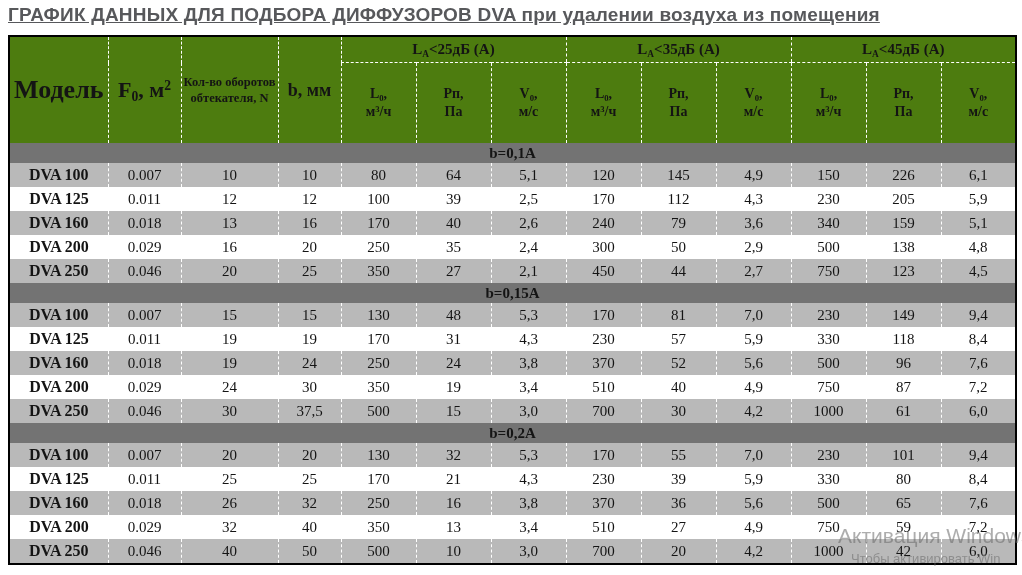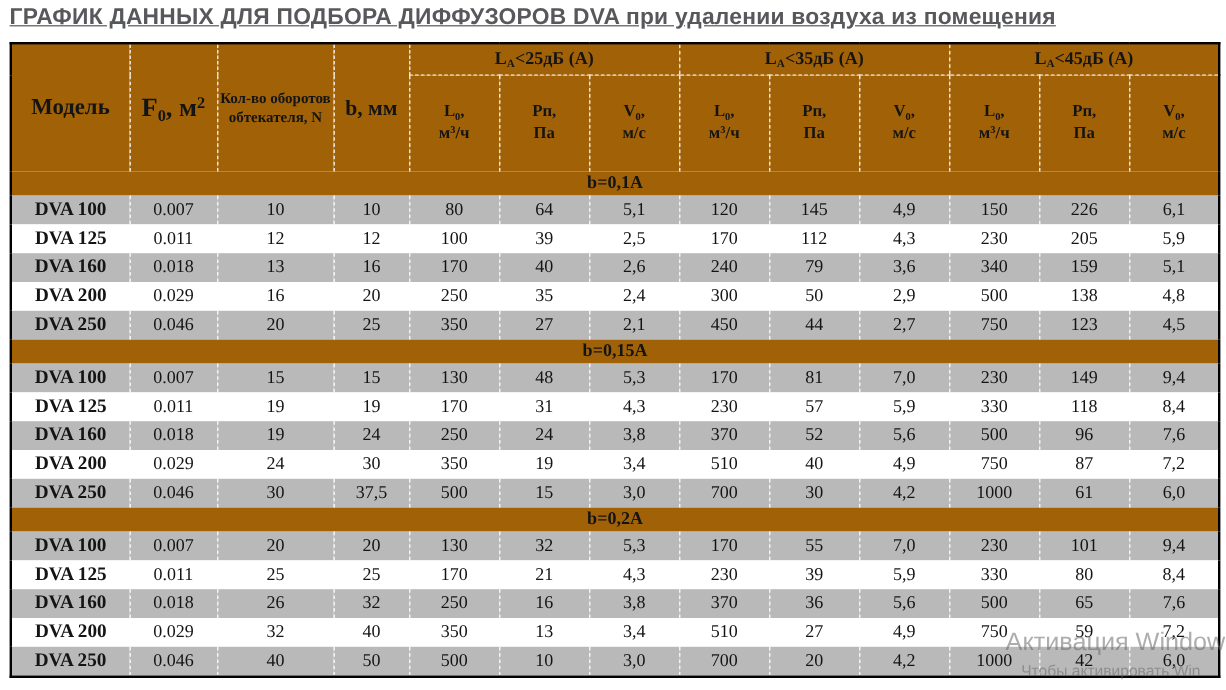--- a/index.html
+++ b/index.html
@@ -19,32 +19,32 @@
     text-decoration:underline;
   }
   table.data-table {
     position:absolute; left:8px; top:35px;
     width:1006px;
     border-collapse:collapse;
     table-layout:fixed;
     border:2px solid #000;
   }
   th, td { text-align:center; vertical-align:middle; padding:0; color:#141414; }
-  thead th { background:#a16207; border-left:1.5px dashed #ffffff; font-weight:bold; }
+  thead th { background:#4d7c0f; border-left:1.5px dashed #ffffff; font-weight:bold; }
   thead th.first { border-left:none; }
   tr.group-row th.grp { height:25px; font-size:15px; border-bottom:1.5px dashed #ffffff; }
-  th.col-model { font-size:19px; }
+  th.col-model { font-size:26px; }
   th.col-f0   { font-size:22px; }
   th.col-n    { font-size:12.5px; line-height:1.3; }
   th.col-b    { font-size:18px;font-family:Liberation Serif, serif; }
   tr.sub-row th { height:80px; }
   .sub1 { font-size:14px; line-height:1.35; }
   .sub2 { font-size:14px; line-height:1.2;text-align:center; }
   tbody td { height:24px; font-size:15px; }
-  tr.sec-row td { height:20px; background:#a16207; font-weight:bold; font-size:15px; }
+  tr.sec-row td { height:20px; background:#737373; font-weight:bold; font-size:15px; }
   tr.alt td { background:#b9b9b9; border-left:1.5px dashed #ffffff; }
   tr.alt td:first-child { border-left:none; }
   tr.plain td { background:#ffffff; }
   td.model-cell { font-weight:bold; font-size:16px;margin-left:39px; }
   sub, sup { font-size:0.62em; line-height:0; }
   sub { vertical-align:-0.3em; }
   sup { vertical-align:0.5em; }
   .wm-line1, .wm-line2 {
     position:absolute;
     font-family:"Liberation Sans", sans-serif;

